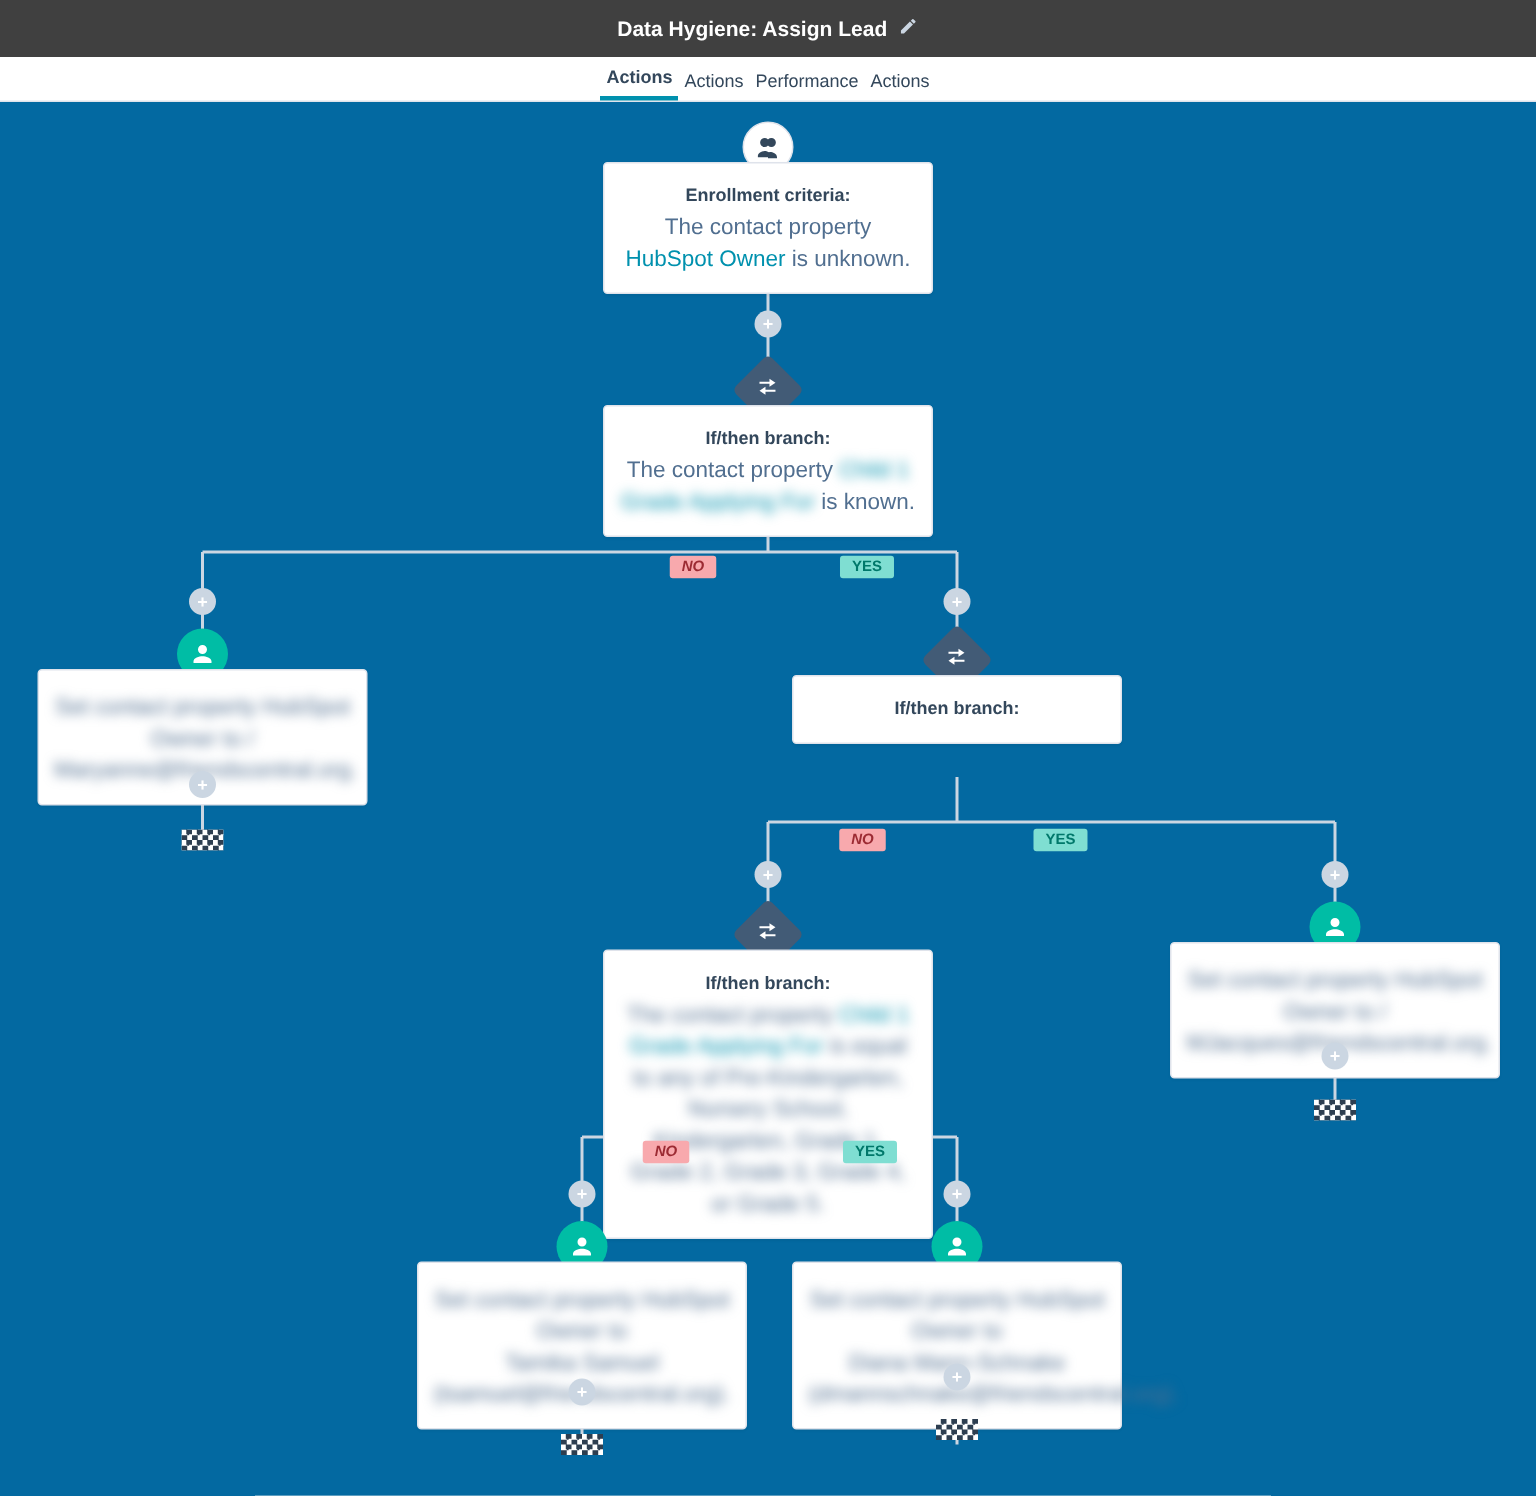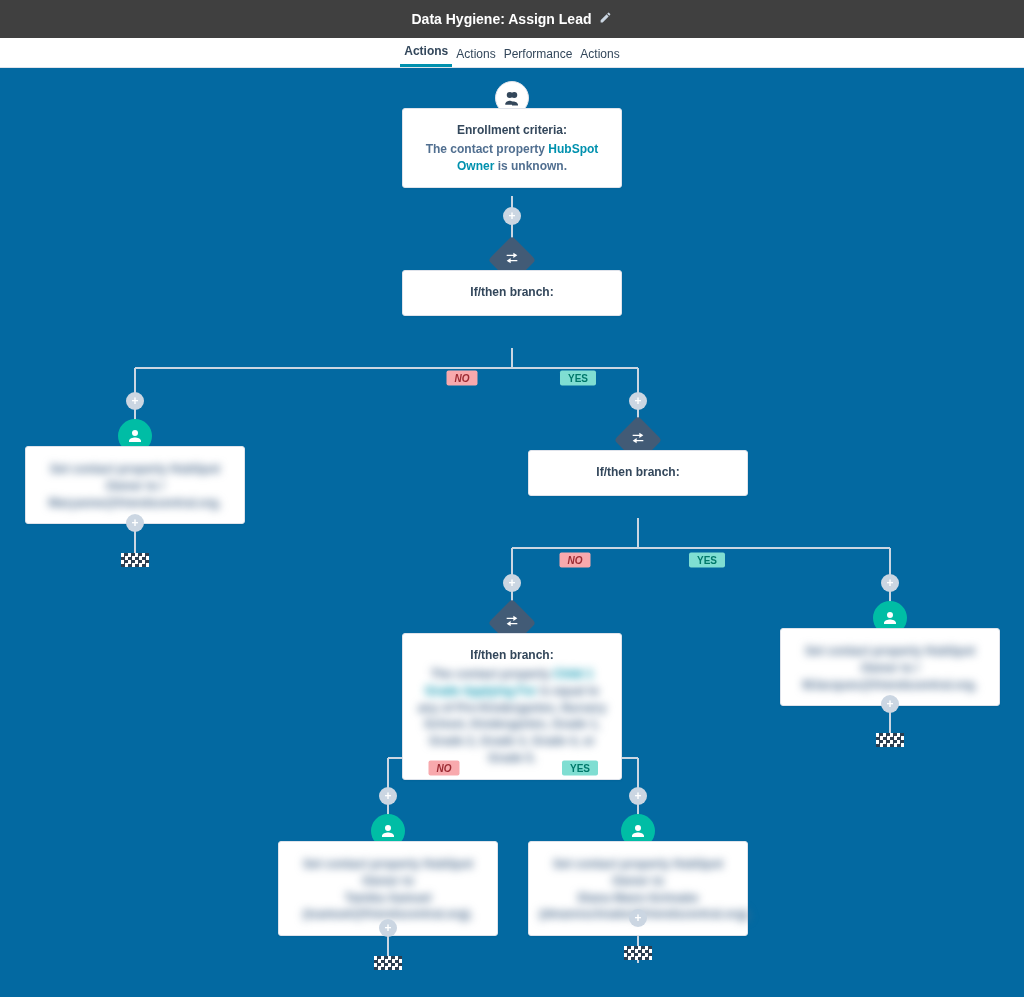--- a/index.html
+++ b/index.html
@@ -59,21 +59,21 @@
     border: 1px solid #dfe3eb;
     border-radius: 3px;
     box-shadow: 0 1px 2px rgba(0,0,0,0.05);
     padding: 14px 10px 12px 10px;
     font-size: 12px;
     text-align: center;
     width: 220px;
     cursor: pointer;
   }
   .card .title { font-weight: 600; margin-bottom: 4px; font-size: 12px; }
-  .card .body { color: #516f90; line-height: 1.4; font-size: 12px; font-weight: bold; }
+  .card .body { color: #516f90; line-height: 1.4; font-size: 15px; }
   .card .link { color: #0091ae; }
 
   .blur { filter: blur(4px); color:#7c98b6;}
 
   .plus-circle {
     position: absolute;
     width: 18px; height: 18px; border-radius: 50%;
     background: #cbd6e2; color:#fff;
     display:flex; align-items:center; justify-content:center;
     font-size:12px; font-weight:700;
@@ -187,20 +187,23 @@
 
 <div class="diamond" style="left:512px; top:192px;">
   <span class="inner">
     <svg width="16" height="16" viewBox="0 0 24 24" fill="#fff">
           <path d="M14 4l6 4-6 4V9H4V7h10V4zm-4 8l-6 4 6 4v-3h10v-2H10v-3z"></path>
         </svg>
   </span>
 </div>
 <div class="card" style="left:402px; top:202px;">
   <div class="title">If/then branch:</div>
+  <div class="body">
+    <span>The contact property </span><span class="link blur">Child 1 Grade Applying For</span><span> is known.</span>
+  </div>
 </div>
 
 <div class="badge no" style="left:462px; top:310px;">NO</div>
 <div class="badge yes" style="left:578px; top:310px;">YES</div>
 
 <div class="plus-circle" style="left:135px; top:333px;">+</div>
 <div class="round-icon teal" style="left:135px; top:368px;">
   <svg width="18" height="18" viewBox="0 0 24 24" fill="#fff">
         <path d="M12 12a4 4 0 1 0 0-8 4 4 0 0 0 0 8zm0 2c-3 0-8 1.5-8 4.5V20h16v-1.5c0-3-5-4.5-8-4.5z"></path>
       </svg>

